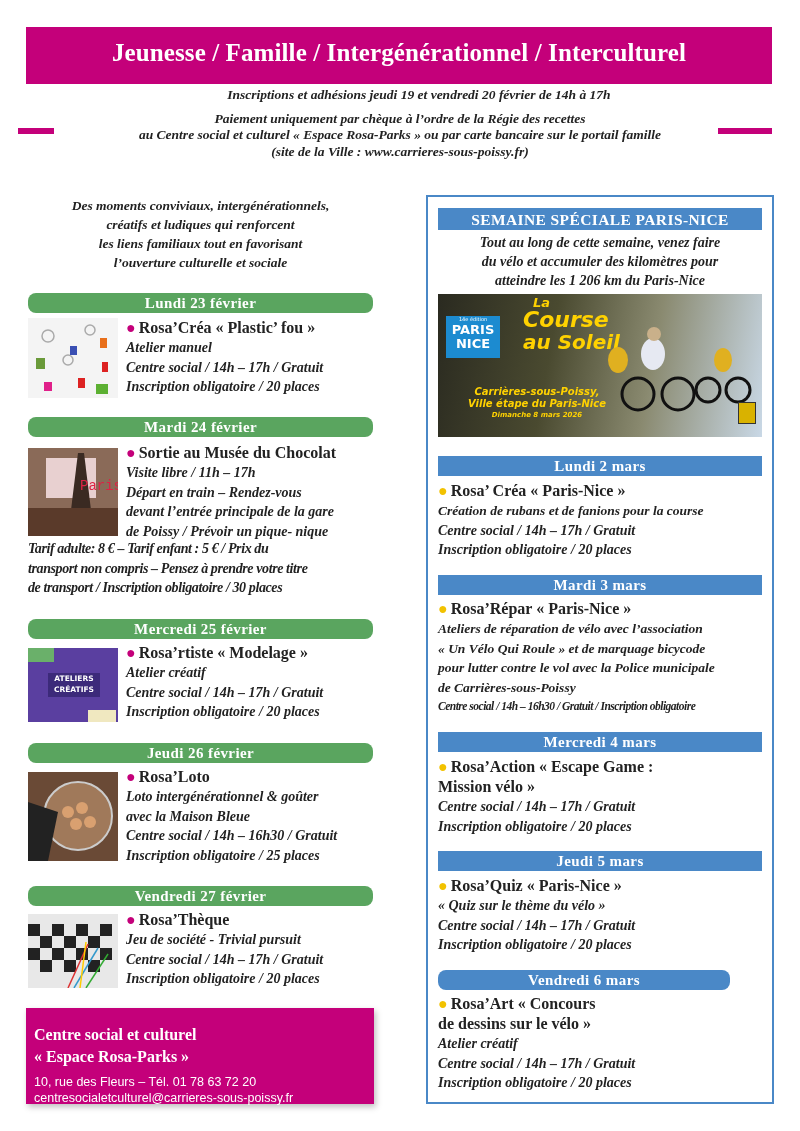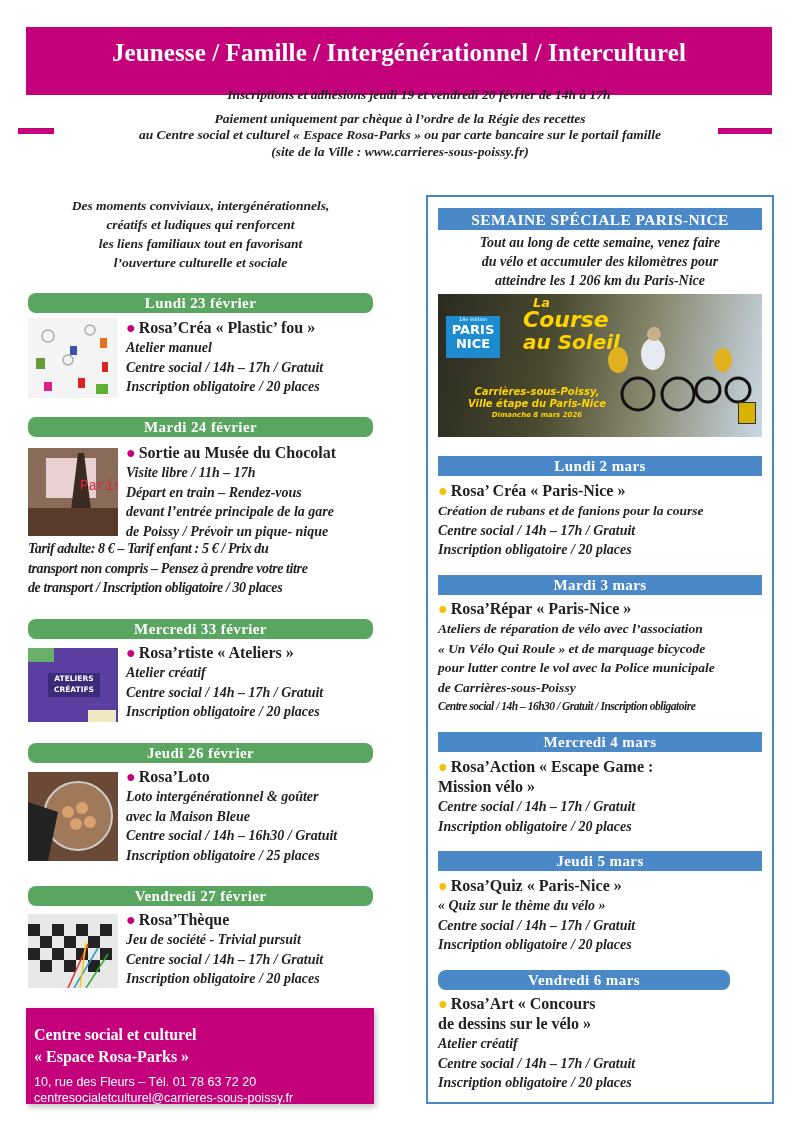--- a/index.html
+++ b/index.html
@@ -1,19 +1,19 @@
 <!DOCTYPE html>
 <html><head>
 <meta charset="utf-8">
 <style>
   * { box-sizing: border-box; margin: 0; padding: 0; }
   body { width: 800px; height: 1131px; background: #fff; position: relative; overflow: hidden;
          font-family: "Liberation Serif", "DejaVu Serif", serif; color: #222; }
   .abs { position: absolute; }
-  .banner { left: 26px; top: 27px; width: 746px; height: 68px; background: #c4007a; color: #fff;
+  .banner { left: 26px; top: 27px; width: 746px; height: 57px; background: #c4007a; color: #fff;
             font-weight: bold; font-size: 25px; text-align: center; line-height: 52px; letter-spacing: 0.1px; }
   .intro { left: 0; width: 800px; text-align: center; font-style: italic; font-weight: bold;
            font-size: 13.5px; line-height: 17px; color: #222; }
   .pinkbar { height: 6px; background: #c4007a; top: 128px; }
   .lead { left: 28px; top: 196px; width: 345px; text-align: center; font-style: italic; font-weight: bold;
           font-size: 13.5px; line-height: 19px; }
   .dayhdr { height: 20px; color: #fff; font-weight: bold; font-size: 15px; text-align: center; line-height: 21px; letter-spacing: 0.4px; }
   .green { background: #5aa55f; border-radius: 8px; }
   .blue { background: #4a88c7; }
   .evtitle { font-weight: bold; font-size: 16px; line-height: 20px; color: #222; }
@@ -86,31 +86,31 @@
   <div class="evline">Départ en train – Rendez-vous</div>
   <div class="evline">devant l’entrée principale de la gare</div>
   <div class="evline">de Poissy / Prévoir un pique- nique</div>
 </div>
 <div class="abs" style="left:28px;top:539px;width:360px;letter-spacing:-0.4px;">
   <div class="evline">Tarif adulte: 8 € – Tarif enfant : 5 € / Prix du</div>
   <div class="evline">transport non compris – Pensez à prendre votre titre</div>
   <div class="evline">de transport / Inscription obligatoire / 30 places</div>
 </div>
 
-<div class="abs dayhdr green" style="left:28px;top:619px;width:345px;">Mercredi 33 février</div>
+<div class="abs dayhdr green" style="left:28px;top:619px;width:345px;">Mercredi 25 février</div>
 <div class="abs thumb" style="left:28px;top:648px;height:74px;background:#5a3fa0;">
   <div style="position:absolute;left:20px;top:25px;width:52px;height:24px;background:#3c2a7a;color:#fff;font-family:'DejaVu Sans',sans-serif;font-weight:bold;font-size:7.5px;line-height:11px;text-align:center;">
     <div>ATELIERS</div>
     <div>CRÉATIFS</div>
   </div>
   <div style="position:absolute;left:0;top:0;width:26px;height:14px;background:#6ab06a;"></div>
   <div style="position:absolute;left:60px;top:62px;width:28px;height:12px;background:#f0e8c0;"></div>
 </div>
 <div class="abs" style="left:126px;top:643px;width:252px;">
-  <div class="evtitle"><span class="dot pink">●</span><span>Rosa’rtiste « Ateliers »</span></div>
+  <div class="evtitle"><span class="dot pink">●</span><span>Rosa’rtiste « Modelage »</span></div>
   <div class="evline">Atelier créatif</div>
   <div class="evline">Centre social / 14h – 17h / Gratuit</div>
   <div class="evline">Inscription obligatoire / 20 places</div>
 </div>
 
 <div class="abs dayhdr green" style="left:28px;top:743px;width:345px;">Jeudi 26 février</div>
 <div class="abs thumb" style="left:28px;top:772px;height:89px;background:#5a4030;">
   <svg width="90" height="89" viewBox="0 0 90 89">
     <rect width="90" height="89" fill="#6a4a36"></rect>
     <circle cx="50" cy="44" r="34" fill="#a0795a" stroke="#ccc" stroke-width="2"></circle>

